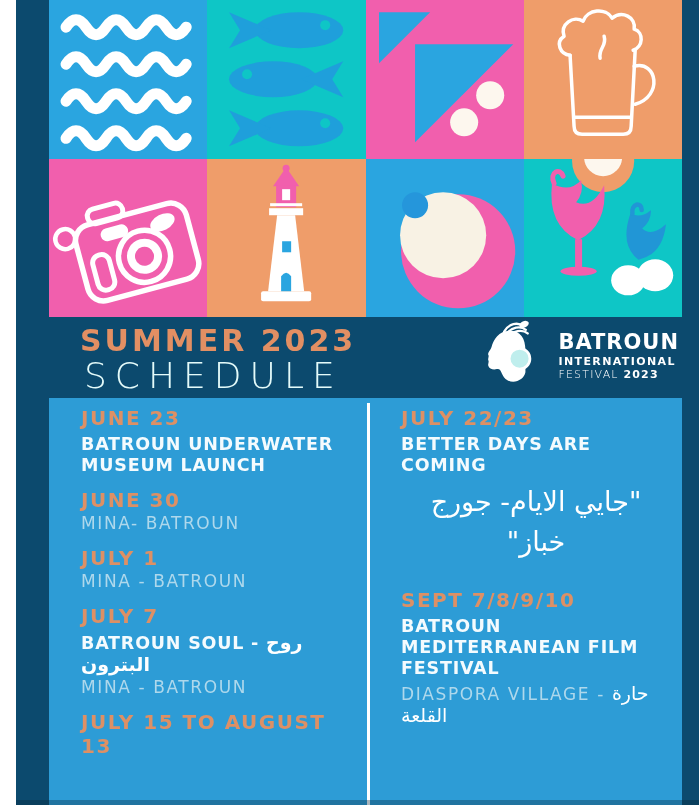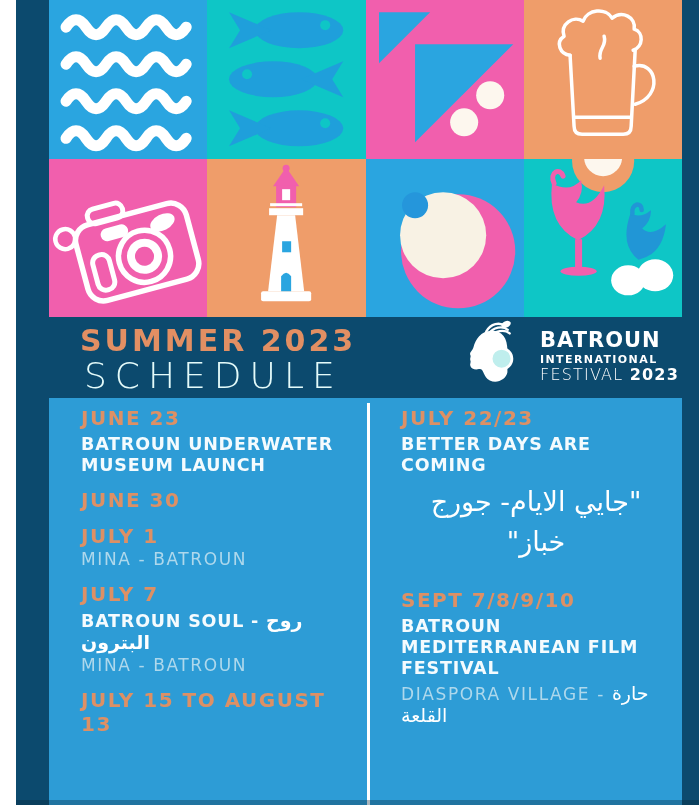--- a/index.html
+++ b/index.html
@@ -24,21 +24,21 @@
   }
   .title-line2{
     position:absolute; left:68px; top:38px; color:#e4fbfa; font-size:36px;
     font-weight:200; letter-spacing:8px; font-family:"DejaVu Sans","Liberation Sans",sans-serif;
   }
   .logo{position:absolute; right:36px; top:2px; display:flex; align-items:center; gap:24px;}
   .logo-face{width:56px; height:74px;}
   .logo-text{color:#ffffff; line-height:1;}
   .logo-name{font-size:21px; font-weight:800; letter-spacing:1px;}
   .logo-sub{font-size:11px; font-weight:700; letter-spacing:1.4px; margin-top:3px;}
-  .logo-sub3{font-size:16px; font-weight:300; letter-spacing:1.2px; margin-top:2px;}
+  .logo-sub3{font-size:11px; font-weight:300; letter-spacing:1.2px; margin-top:2px;}
   .logo-sub3 b{font-weight:800;}
   
   .panel{position:absolute; left:33px; top:398px; width:633px; height:407px; background:#2d9cd6;}
   .divider{position:absolute; left:318px; top:5px; width:3px; height:402px; background:#ffffff;}
   .col{position:absolute; top:8px;}
   .col-left{left:32px; width:268px;}
   .col-right{left:352px; width:270px;}
   .date{color:#dd9065; font-size:20px; font-weight:700; letter-spacing:1.5px; line-height:24px;}
   .event{color:#f4fbfe; font-size:17.5px; font-weight:700; letter-spacing:0.8px; line-height:21px; margin-top:4px;}
   .venue{color:#aed8ec; font-size:17px; font-weight:400; letter-spacing:1.6px; line-height:21px; margin-top:1px;}
@@ -199,20 +199,21 @@
   <div class="panel">
     <div class="divider"></div>
 
     <div class="col col-left">
       <div class="entry">
         <div class="date">JUNE 23</div>
         <div class="event">BATROUN UNDERWATER MUSEUM LAUNCH</div>
       </div>
       <div class="entry">
         <div class="date">JUNE 30</div>
+        <div class="venue">MINA- BATROUN</div>
       </div>
       <div class="entry">
         <div class="date">JULY 1</div>
         <div class="venue">MINA - BATROUN</div>
       </div>
       <div class="entry">
         <div class="date">JULY 7</div>
         <div class="event"><span>BATROUN SOUL - </span><span class="arabic-inline">روح البترون</span></div>
         <div class="venue">MINA - BATROUN</div>
       </div>

